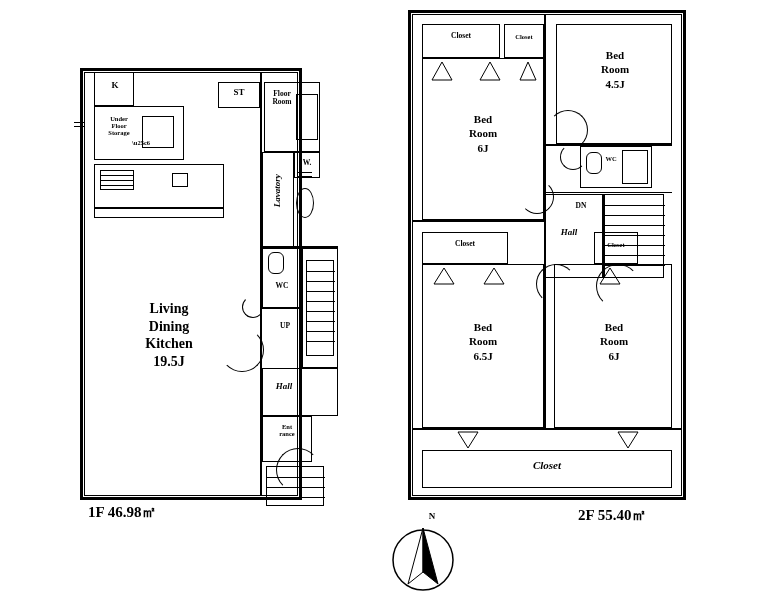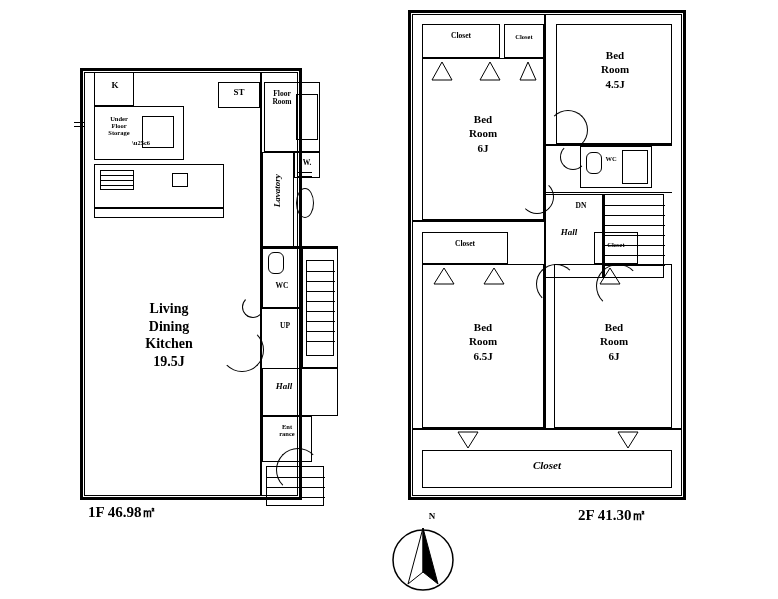--- a/index.html
+++ b/index.html
@@ -209,21 +209,21 @@
     <div class="arc" style="left:112px;top:170px;width:34px;height:34px;border-color:transparent #000 #000 transparent;"></div>
     <div class="arc" style="left:128px;top:254px;width:40px;height:40px;border-color:#000 transparent transparent #000;"></div>
     <div class="arc" style="left:188px;top:254px;width:44px;height:44px;border-color:#000 transparent transparent #000;"></div>
     <div class="arc" style="left:152px;top:134px;width:26px;height:26px;border-color:transparent transparent #000 #000;"></div>
 
     <svg class="abs" style="left:14px;top:418px;width:250px;height:24px;">
       <path d="M36 4 L46 20 L56 4 Z" fill="none" stroke="#000"></path>
       <path d="M196 4 L206 20 L216 4 Z" fill="none" stroke="#000"></path>
     </svg>
 
-    <div class="area" style="left:170px;top:496px;">2F 41.30㎡</div>
+    <div class="area" style="left:170px;top:496px;">2F 55.40㎡</div>
   </div>
 
   <div class="compass" style="left:378px;top:512px;width:90px;height:84px;">
     <div class="lbl small" style="left:44px;top:0px;width:20px;">N</div>
     <svg style="position:absolute;left:0;top:12px;width:90px;height:72px;">
       <circle cx="45" cy="36" r="30" fill="none" stroke="#000" stroke-width="1.5"></circle>
       <path d="M45 4 L30 60 L45 48 Z" fill="#ffffff" stroke="#000" stroke-width="1"></path>
       <path d="M45 4 L60 60 L45 48 Z" fill="#000000" stroke="#000" stroke-width="1"></path>
     </svg>
   </div>

